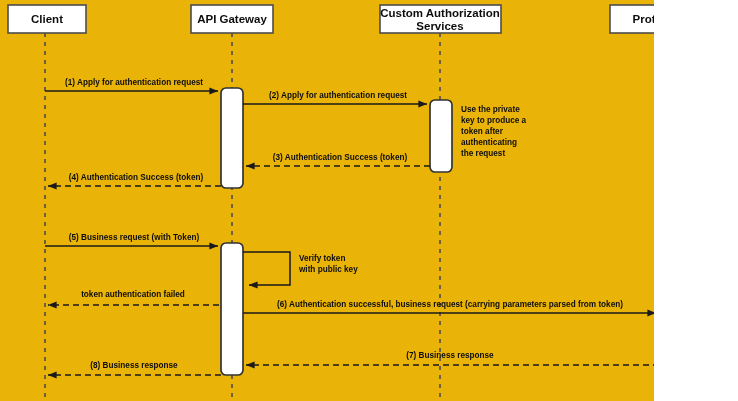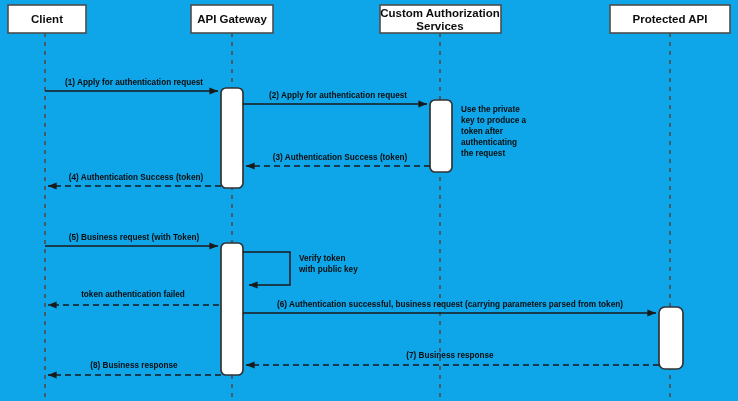--- a/index.html
+++ b/index.html
@@ -5,23 +5,23 @@
   html, body {
     margin: 0;
     padding: 0;
     background: #ffffff;
   }
   body {
     font-family: "Liberation Sans", sans-serif;
   }
   #diagram-root {
     position: relative;
-    width: 738px;
+    width: 654px;
     height: 401px;
-    background: #0ea5e9;
+    background: #eab308;
     overflow: hidden;
   }
   svg.seq-canvas {
     position: absolute;
     left: 0;
     top: 0;
     width: 738px;
     height: 401px;
   }
   .lifeline-box {

